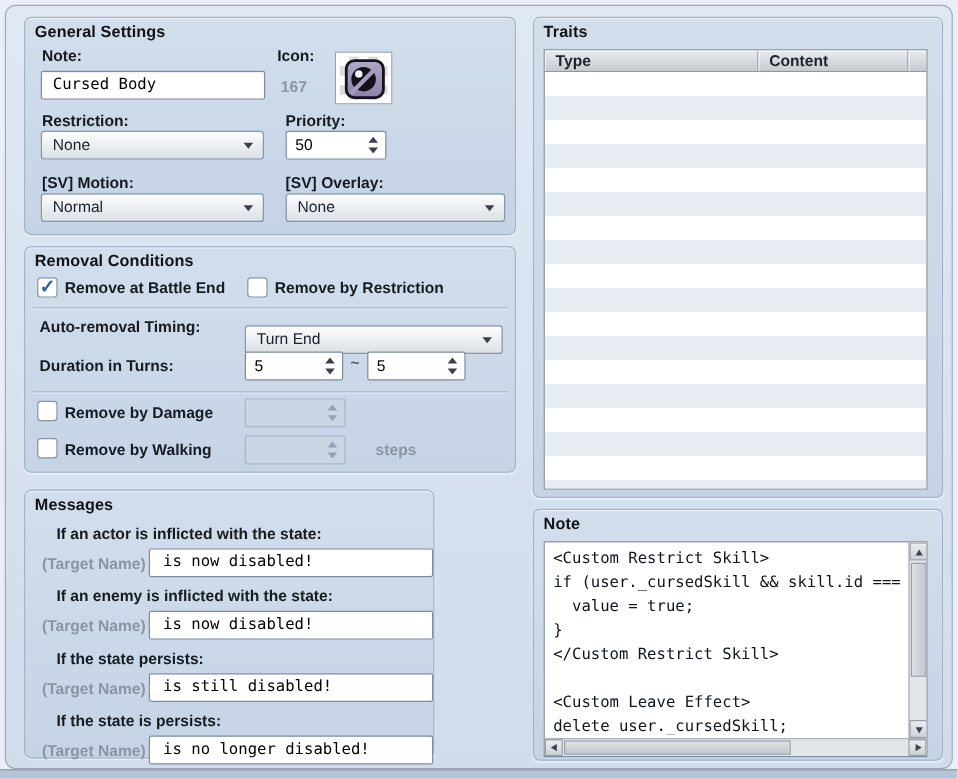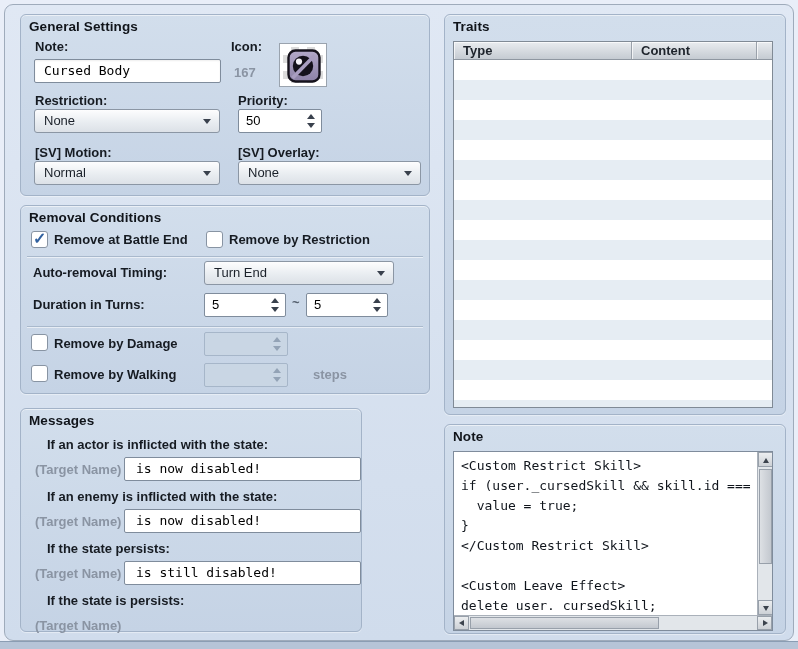--- a/index.html
+++ b/index.html
@@ -187,21 +187,21 @@
   <div class="checkbox checked" style="left:10px;top:25px;">
       <span class="mark">✓</span>
     </div>
   <div class="lbl" style="left:33px;top:26px;">Remove at Battle End</div>
   <div class="checkbox" style="left:185px;top:25px;"></div>
   <div class="lbl" style="left:208px;top:26px;">Remove by Restriction</div>
 
   <div class="sep" style="left:6px;top:50px;width:396px;"></div>
 
   <div class="lbl" style="left:12px;top:59px;">Auto-removal Timing:</div>
-  <div class="dropdown" style="left:183px;top:55px;width:190px;">
+  <div class="dropdown" style="left:183px;top:65px;width:215px;">
     <span>Turn End</span>
     <span class="dd-arrow"></span>
   </div>
 
   <div class="lbl" style="left:12px;top:91px;">Duration in Turns:</div>
   <div class="spinner" style="left:183px;top:87px;width:82px;">
     <span>5</span>
     <span class="spin-btns">
       <span class="spin-up"></span>
       <span class="spin-dn"></span>
@@ -264,20 +264,21 @@
     <div class="msg-row">
       <div class="msg-target">(Target Name)</div>
       <div class="msg-input">is still disabled!</div>
     </div>
   </div>
 
   <div>
     <div class="msg-caption">If the state is persists:</div>
     <div class="msg-row">
       <div class="msg-target">(Target Name)</div>
+      <div class="msg-input">is no longer disabled!</div>
     </div>
   </div>
 </div>
 </div>
 
 <div class="gbox" style="left:444px;top:14px;width:342px;height:401px;">
   <div class="gtitle">Traits</div>
   <div class="ttable">
     <div class="thead">
       <div class="thcell c0">Type</div>

